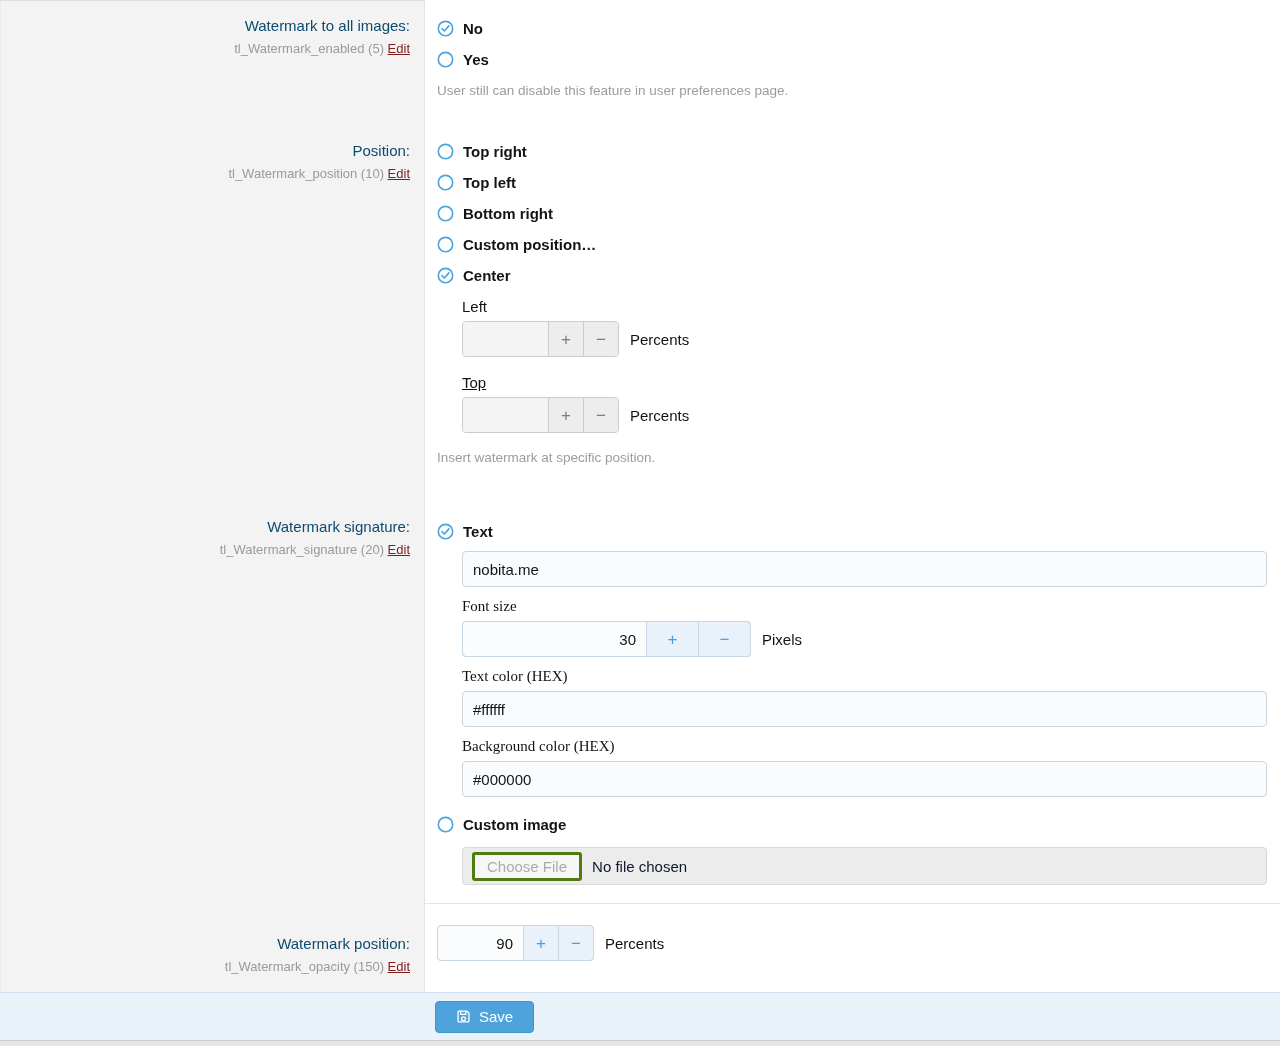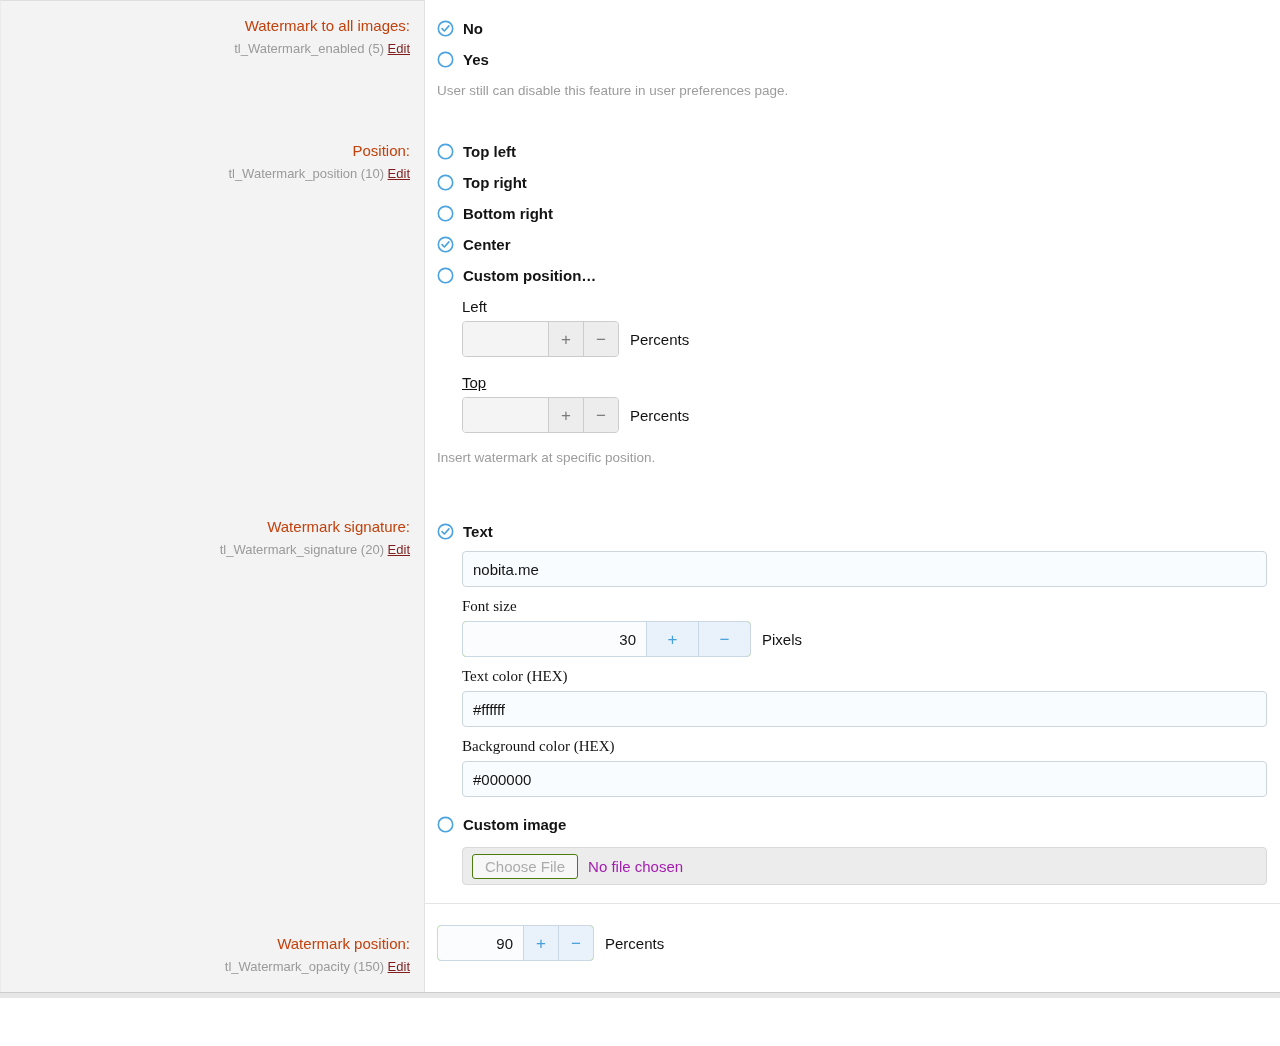--- a/index.html
+++ b/index.html
@@ -19,21 +19,21 @@
     flex:0 0 425px; width:425px;
     background:#f3f3f3;
     border-right:1px solid #e2e2e2;
     border-left:1px solid #ebebeb;
     text-align:right;
     padding-right:14px;
   }
   .row:first-child .label-col { border-top:1px solid #dedede; }
   .content-col { flex:1; background:#ffffff; padding-left:12px; }
 
-  .row-label { font-size:15px; color:#c2410c; line-height:21px; }
+  .row-label { font-size:15px; color:#0c4a6e; line-height:21px; }
   .row-hint  { font-size:13px; color:#9a9a9a; margin-top:4px; line-height:17px; }
   .row-hint a { color:#7f1d1d; text-decoration:underline; cursor:pointer; }
 
   .row-enabled   { height:120px; }
   .row-position  { height:380px; }
   .row-signature { height:403px;justify-content:flex-end; }
   .row-opacity   { height:89px; }
 
   .row-enabled   .label-col { padding-top:14px; }
   .row-position  .label-col { padding-top:20px; }
@@ -92,24 +92,24 @@
   .mt12 { margin-top:12px; }
 
   
   .file-box {
     width:100%; height:38px; margin-top:7px;
     background:#ececec; border:1px solid #d9d9d9; border-radius:4px;
     display:flex; align-items:center; padding:0 9px; cursor:pointer;
   }
   .choose-file-btn {
     font-family:"Liberation Sans", sans-serif; font-size:15px; color:#ababab;
-    background:#f7f7f7; border:1px solid #4d7c0f; border-radius:3px;
+    background:#f7f7f7; border:3px solid #4d7c0f; border-radius:3px;
     padding:3px 12px; cursor:pointer;
   }
-  .no-file { font-size:15px; color:#a21caf; margin-left:10px; }
+  .no-file { font-size:15px; color:#0f172a; margin-left:10px; }
 
   
   .footer {
     height:48px; flex:0 0 48px;
     background:#e9f1f9; border-top:1px solid #cedded;
     display:flex; align-items:center; padding-left:435px;
   }
   .save-button {
     display:inline-flex; align-items:center; gap:8px;
     height:32px; padding:0 20px;
@@ -156,46 +156,46 @@
       <div class="row-hint">
         <span>tl_Watermark_position (10)</span>
         <a>Edit</a>
       </div>
     </div>
     <div class="content-col">
       <div class="radio-option">
         <svg width="17" height="17" viewBox="0 0 18 18">
             <circle cx="9" cy="9" r="7.6" fill="#ffffff" stroke="#4aa2de" stroke-width="1.7"></circle>
           </svg>
+        <span>Top right</span>
+      </div>
+      <div class="radio-option">
+        <svg width="17" height="17" viewBox="0 0 18 18">
+            <circle cx="9" cy="9" r="7.6" fill="#ffffff" stroke="#4aa2de" stroke-width="1.7"></circle>
+          </svg>
         <span>Top left</span>
       </div>
       <div class="radio-option">
         <svg width="17" height="17" viewBox="0 0 18 18">
             <circle cx="9" cy="9" r="7.6" fill="#ffffff" stroke="#4aa2de" stroke-width="1.7"></circle>
           </svg>
-        <span>Top right</span>
-      </div>
-      <div class="radio-option">
-        <svg width="17" height="17" viewBox="0 0 18 18">
-            <circle cx="9" cy="9" r="7.6" fill="#ffffff" stroke="#4aa2de" stroke-width="1.7"></circle>
-          </svg>
         <span>Bottom right</span>
       </div>
       <div class="radio-option">
         <svg width="17" height="17" viewBox="0 0 18 18">
             <circle cx="9" cy="9" r="7.6" fill="#ffffff" stroke="#4aa2de" stroke-width="1.7"></circle>
+          </svg>
+        <span>Custom position…</span>
+      </div>
+      <div class="radio-option">
+        <svg width="17" height="17" viewBox="0 0 18 18">
+            <circle cx="9" cy="9" r="7.6" fill="#ffffff" stroke="#4aa2de" stroke-width="1.7"></circle>
             <path d="M5.3 9.2 L7.8 11.7 L12.6 6.2" fill="none" stroke="#4aa2de" stroke-width="1.7" stroke-linecap="round" stroke-linejoin="round"></path>
           </svg>
         <span>Center</span>
-      </div>
-      <div class="radio-option">
-        <svg width="17" height="17" viewBox="0 0 18 18">
-            <circle cx="9" cy="9" r="7.6" fill="#ffffff" stroke="#4aa2de" stroke-width="1.7"></circle>
-          </svg>
-        <span>Custom position…</span>
       </div>
 
       <div class="nested">
         <div class="nested-label">Left</div>
         <div class="spinner-row">
           <span class="spinner">
             <input type="text" value="" style="">
             <button>+</button>
             <button>−</button>
           </span>
@@ -283,15 +283,25 @@
         <span class="spinner blue">
           <input type="text" value="90" style="">
           <button>+</button>
           <button>−</button>
         </span>
         <span class="unit-label">Percents</span>
       </div>
     </div>
   </div>
 
+  <div class="footer">
+    <button class="save-button">
+      <svg width="15" height="15" viewBox="0 0 16 16" fill="none" stroke="#ffffff" stroke-width="1.4" stroke-linejoin="round">
+        <path d="M2.2 3.2 a1 1 0 0 1 1-1 h8.3 l2.3 2.3 v8.3 a1 1 0 0 1 -1 1 h-9.6 a1 1 0 0 1 -1-1 z"></path>
+        <path d="M5 2.4 v3.4 h5.5 v-3.4"></path>
+        <circle cx="8" cy="10.4" r="2.1"></circle>
+      </svg>
+      <span>Save</span>
+    </button>
+  </div>
   <div class="bottom-strip"></div>
 
 </div>
 
 </body></html>

